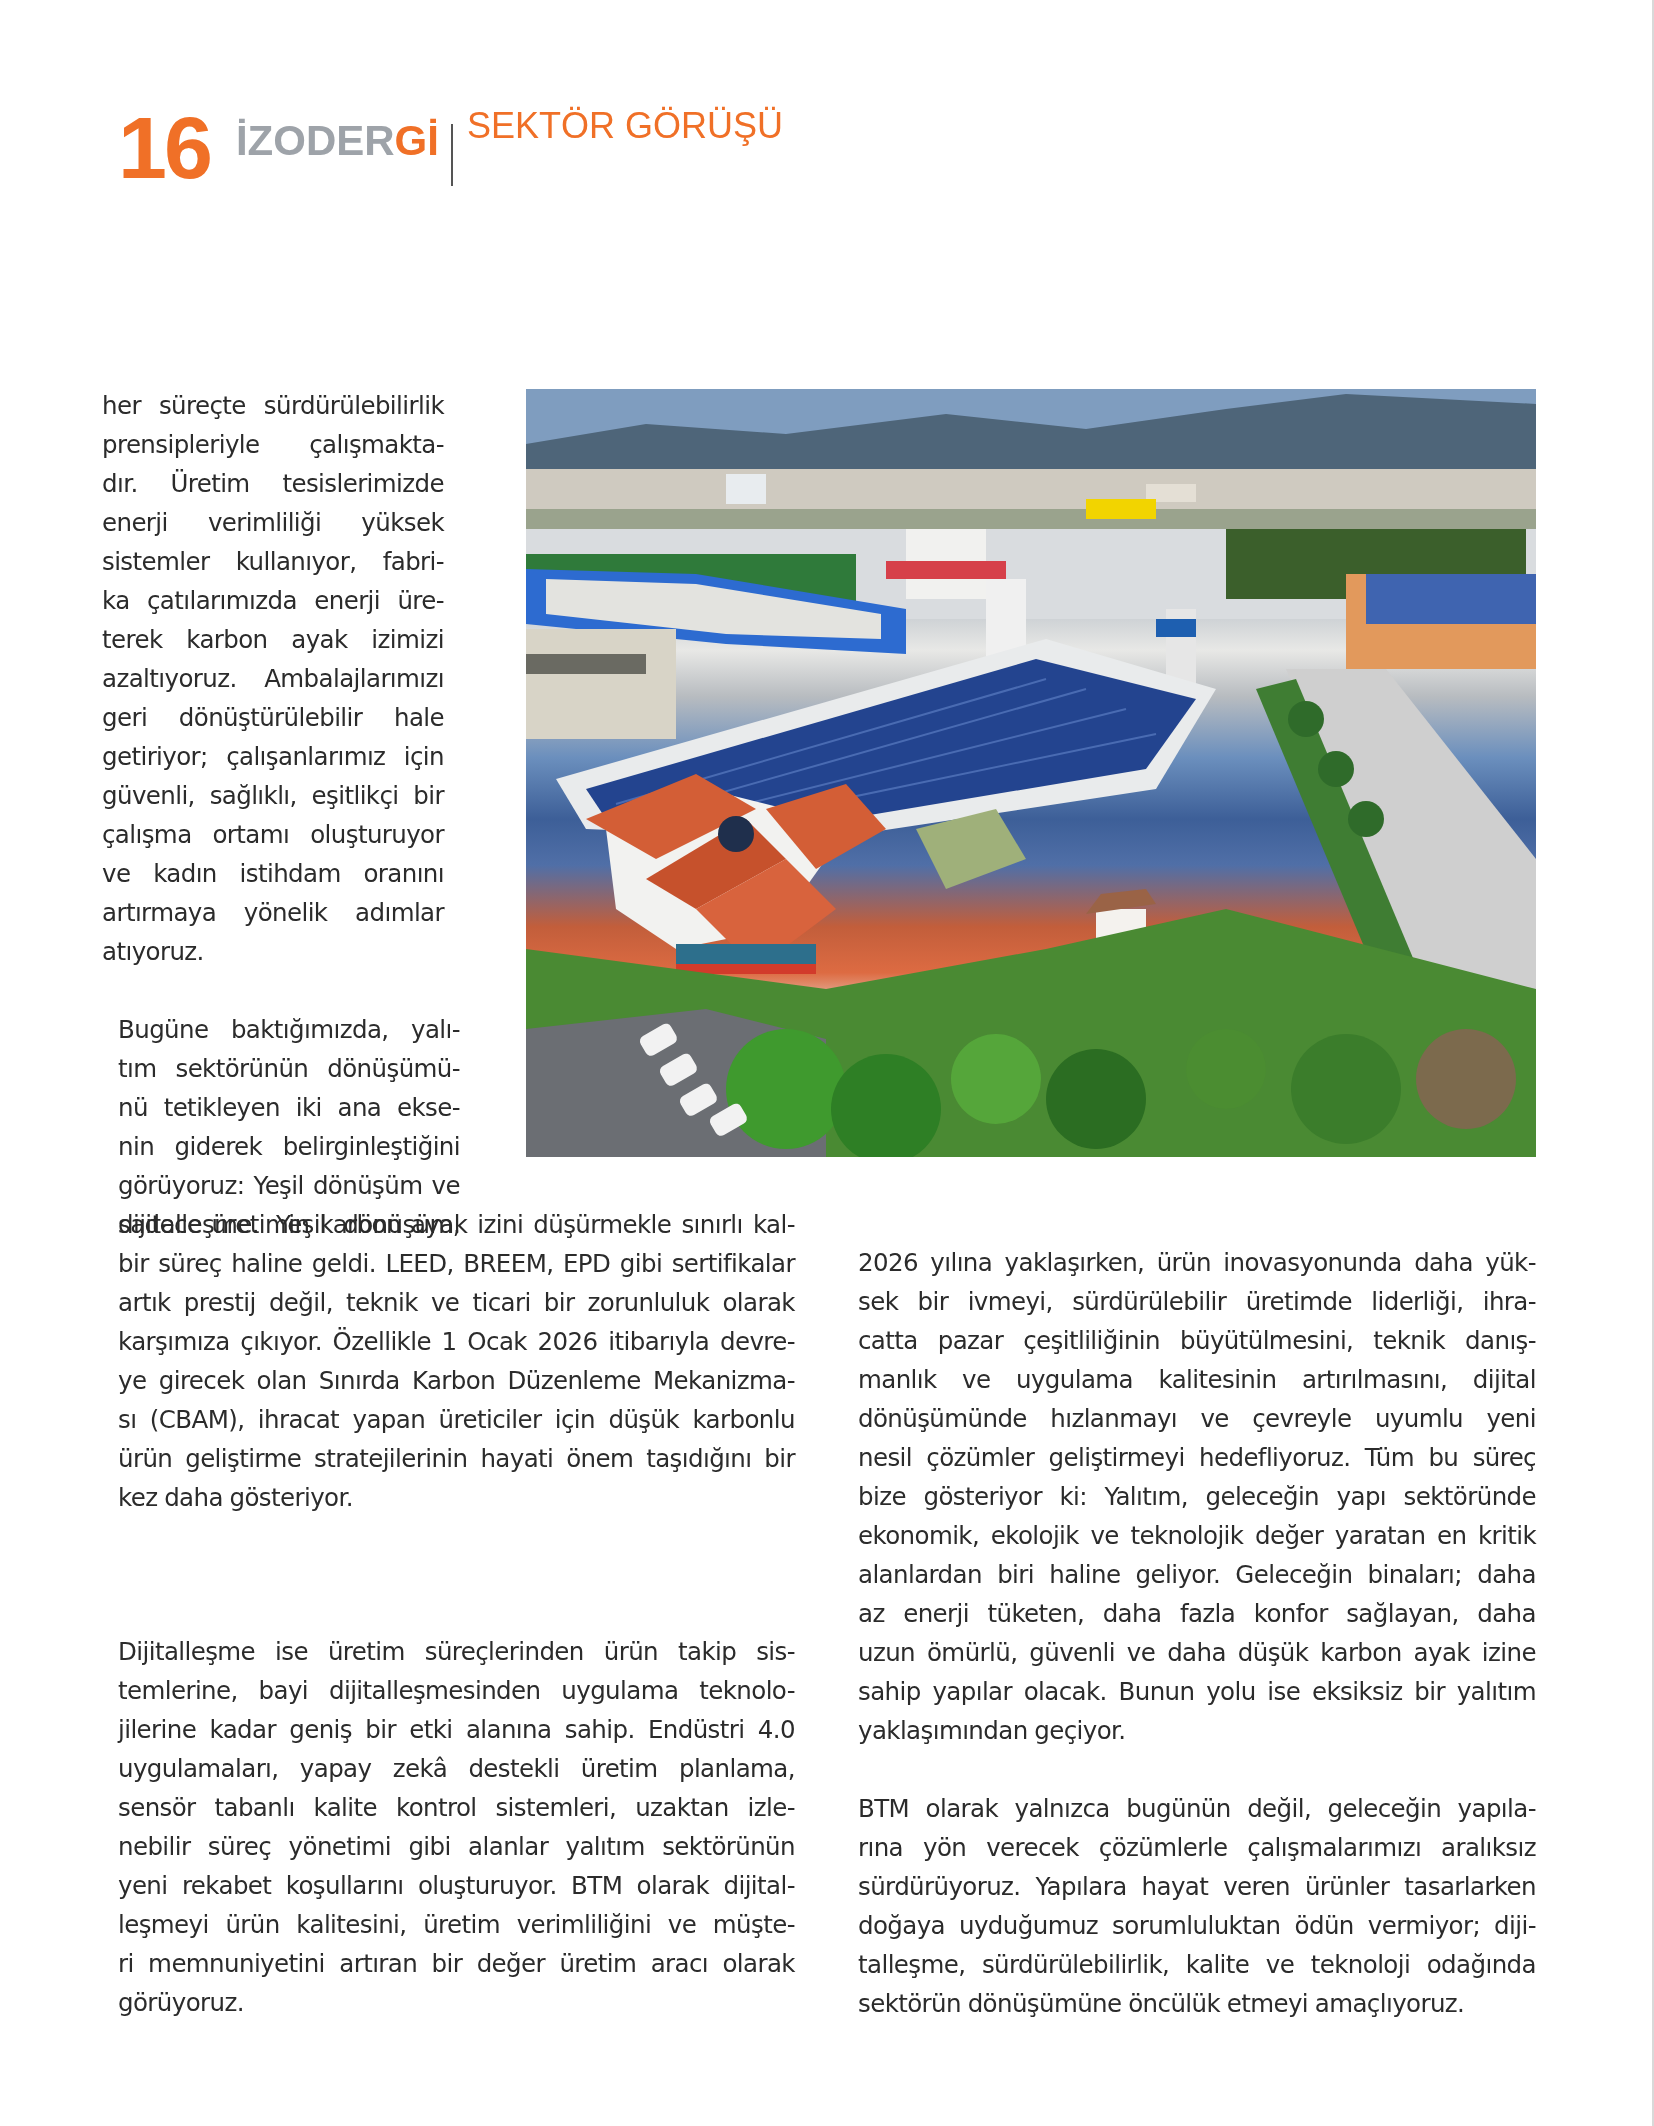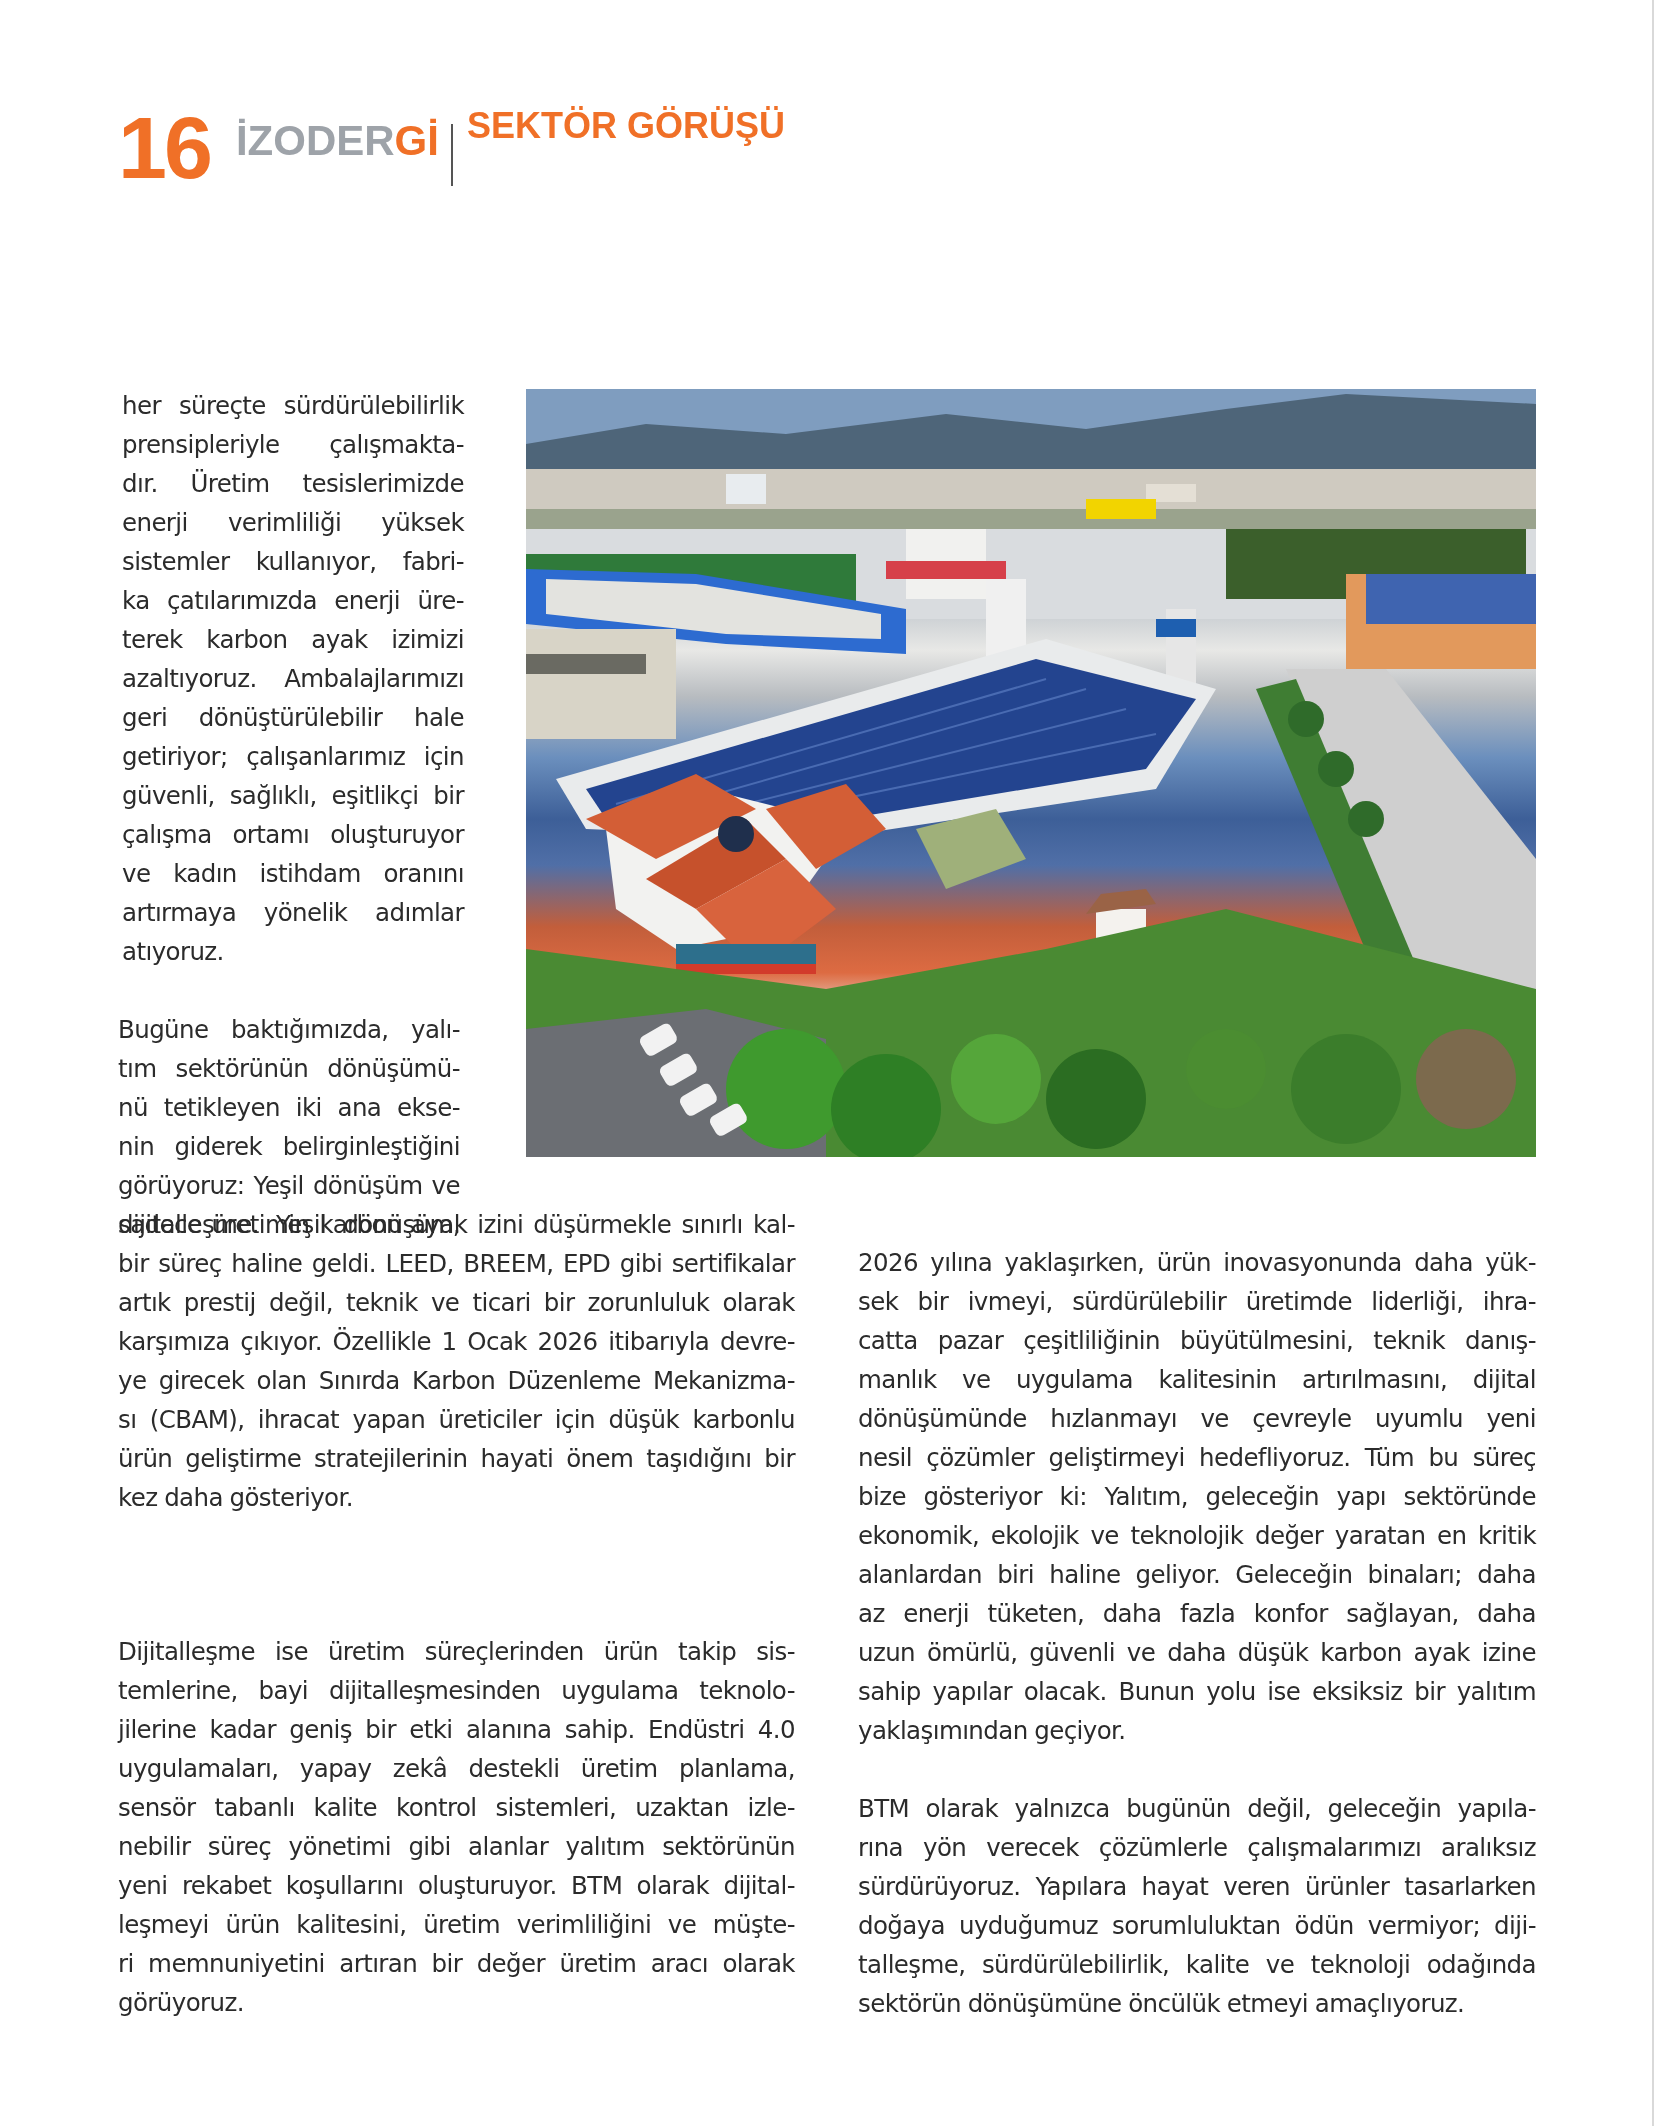--- a/index.html
+++ b/index.html
@@ -9,28 +9,28 @@
 
   
   .header { position: absolute; left: 118px; top: 108px; height: 80px; display: flex; }
   .page-num { font-family: "Liberation Sans", sans-serif; font-weight: bold; font-size: 88px; line-height: 80px;
               color: #f07027; letter-spacing: -3px; }
   .mag { font-family: "Liberation Sans", sans-serif; font-weight: bold; font-size: 42px; line-height: 42px;
          margin-left: 26px; margin-bottom: 12px; letter-spacing: 0px; margin-top: 12px; }
   .mag .gray { color: #9ea3a9; }
   .mag .orange { color: #f07027; }
   .divider { width: 2px; height: 62px; background: #555; margin: 0 14px 2px 12px; align-self: flex-end; }
-  .section { font-family: "Liberation Sans", sans-serif; font-weight: bold; font-size: 36px; line-height: 36px;
+  .section { font-family: "Liberation Sans", sans-serif; font-weight: normal; font-size: 36px; line-height: 36px;
              color: #f07027; margin-bottom: 16px; }
 
   
   .txt { position: absolute; font-family: "DejaVu Sans", sans-serif; font-size: 24.5px; line-height: 39px;
          color: #2b2b2b; margin: 0; text-align: justify; letter-spacing: -0.6px; word-spacing: -0.5px; }
 
-  .p1 { left: 122px; top: 386px; width: 342px; }
+  .p1 { left: 102px; top: 386px; width: 342px; }
   .p2 { left: 118px; top: 1010px; width: 342px; }
   .p2wide { left: 118px; top: 1205px; width: 677px; }
   .p3 { left: 118px; top: 1632px; width: 677px; }
   .r1 { left: 858px; top: 1243px; width: 678px; }
   .r2 { left: 858px; top: 1789px; width: 678px; }
 
   .jl { display: flex; justify-content: space-between; white-space: nowrap; }
   .ll { white-space: nowrap; }
 
   

